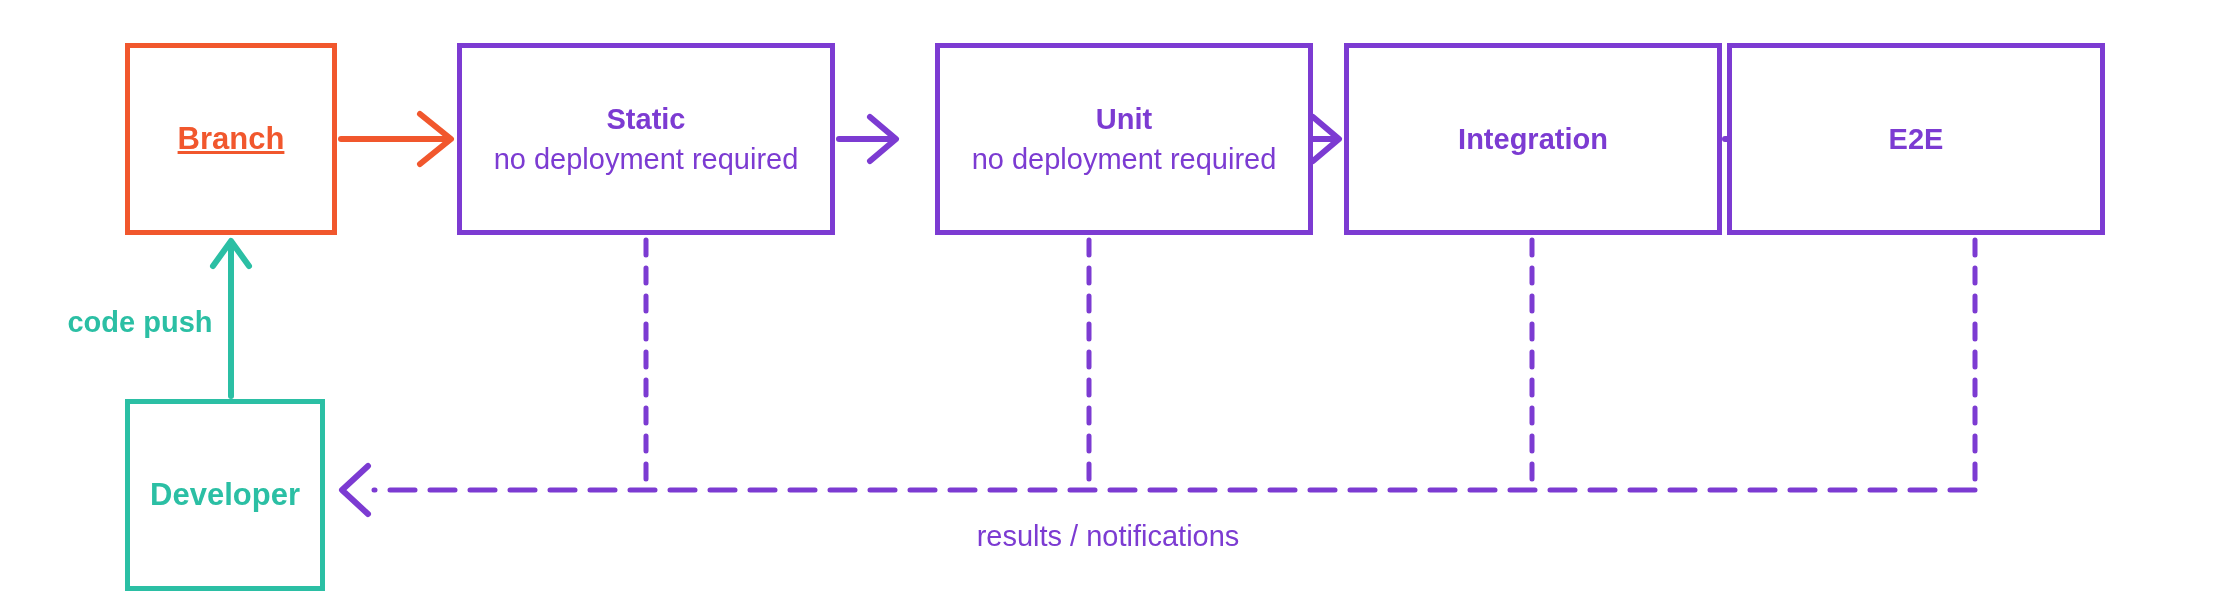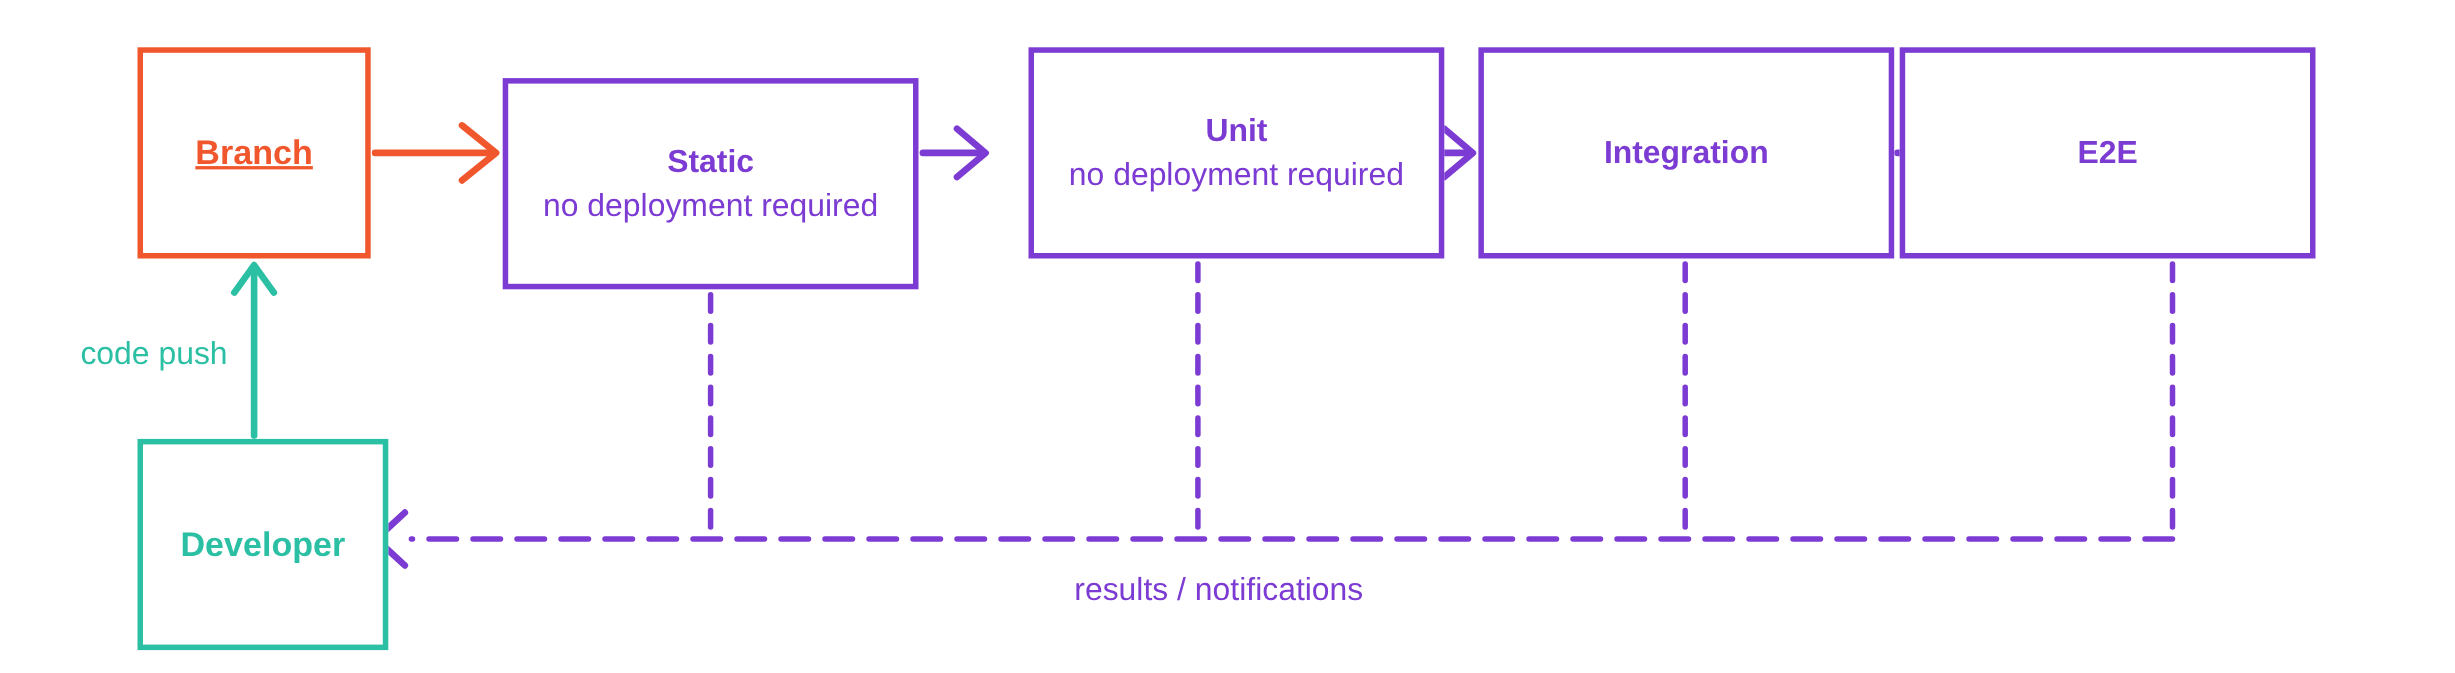--- a/index.html
+++ b/index.html
@@ -55,44 +55,44 @@
     font-size: 29px;
     line-height: 40px;
     max-width: 310px;
   }
   .node-branch {
     left: 125px; top: 43px; width: 212px; height: 192px;
     border-color: var(--orange); color: var(--orange); text-decoration: underline;
   }
   .node-branch .title { font-size: 31px; }
   .node-developer {
-    left: 125px; top: 399px; width: 228px; height: 192px;
+    left: 125px; top: 399px; width: 200px; height: 192px;
     border-color: var(--teal); color: var(--teal);
   }
   .node-developer .title { font-size: 31px; }
   .stage-box {
     top: 43px; width: 378px; height: 192px;
     border-color: var(--purple); color: var(--purple);
   }
-  .stage-static      { left: 457px; margin-top: 28px; }
+  .stage-static      { left: 457px; }
   .stage-unit        { left: 935px; }
   .stage-integration { left: 1344px; }
   .stage-e2e         { left: 1727px; }
 
   .edge-label {
     position: absolute;
     text-align: center;
     font-size: 29px;
     line-height: 40px;
     white-space: nowrap;
   }
   .label-code-push {
     left: 50px; top: 302px; width: 180px;
     color: var(--teal);
-    font-weight: 400;
+    font-weight: 700;
     text-align: center;
   }
   .label-results {
     left: 908px; top: 516px; width: 400px;
     color: var(--purple);
     font-weight: 400;
   }
 </style>
 </head>
 <body>

